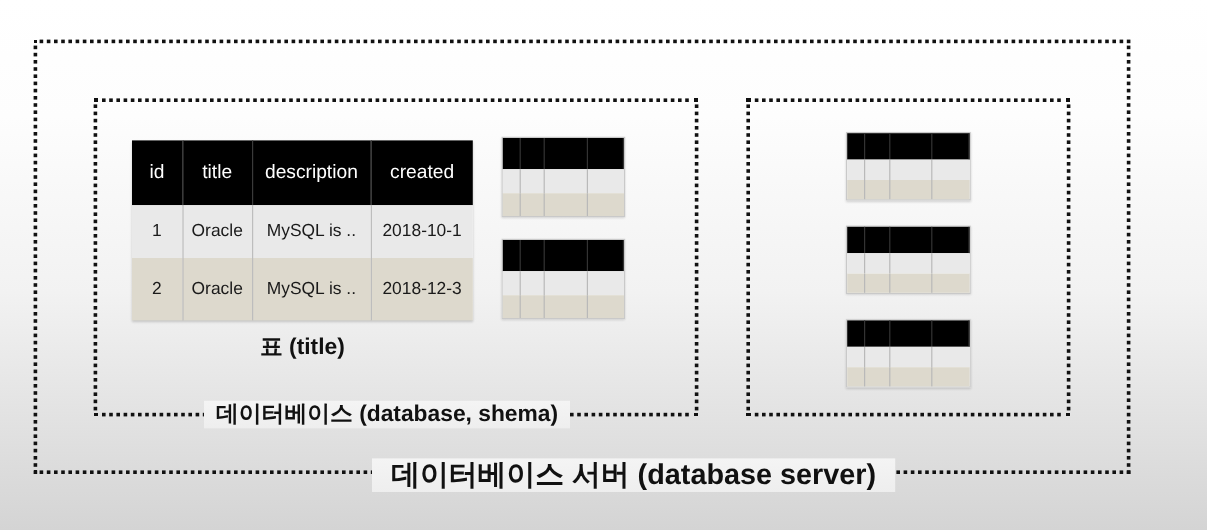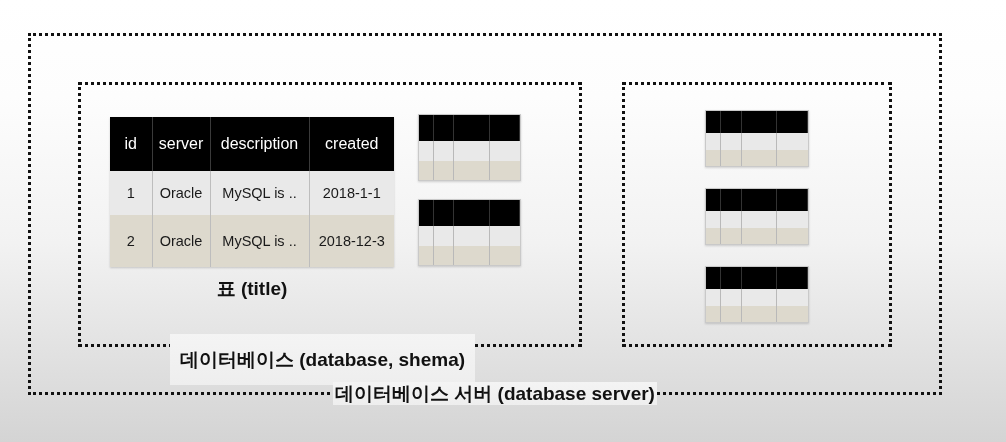--- a/index.html
+++ b/index.html
@@ -56,29 +56,29 @@
     font-weight: bold;
     color: #111;
     white-space: nowrap;
     text-align: center;
     line-height: 1;
   }
 
   #db-label-1 {
     left: 170px;
     top: 334px;
-    padding: 16px 10px;
+    padding: 2px 10px;
     font-size: 19px;
   }
 
   #server-label {
-    left: 333px;
+    left: 310px;
     top: 382px;
-    padding: 2px 2px;
-    font-size: 19px;
+    padding: 2px 16px;
+    font-size: 24px;
   }
 
   #table-caption {
     position: absolute;
     left: 110px;
     top: 276px;
     width: 284px;
     text-align: center;
     font-size: 19px;
     font-weight: bold;
@@ -185,31 +185,31 @@
   <table id="main-table">
     <colgroup>
       <col class="col-id">
         <col class="col-title">
         <col class="col-desc">
         <col class="col-created">
     </colgroup>
     <thead>
       <tr>
         <th>id</th>
-        <th>server</th>
+        <th>title</th>
         <th>description</th>
         <th>created</th>
       </tr>
     </thead>
     <tbody>
       <tr class="row-a">
         <td>1</td>
         <td>Oracle</td>
         <td>MySQL is ..</td>
-        <td>2018-1-1</td>
+        <td>2018-10-1</td>
       </tr>
       <tr class="row-b">
         <td>2</td>
         <td>Oracle</td>
         <td>MySQL is ..</td>
         <td>2018-12-3</td>
       </tr>
     </tbody>
   </table>
 

